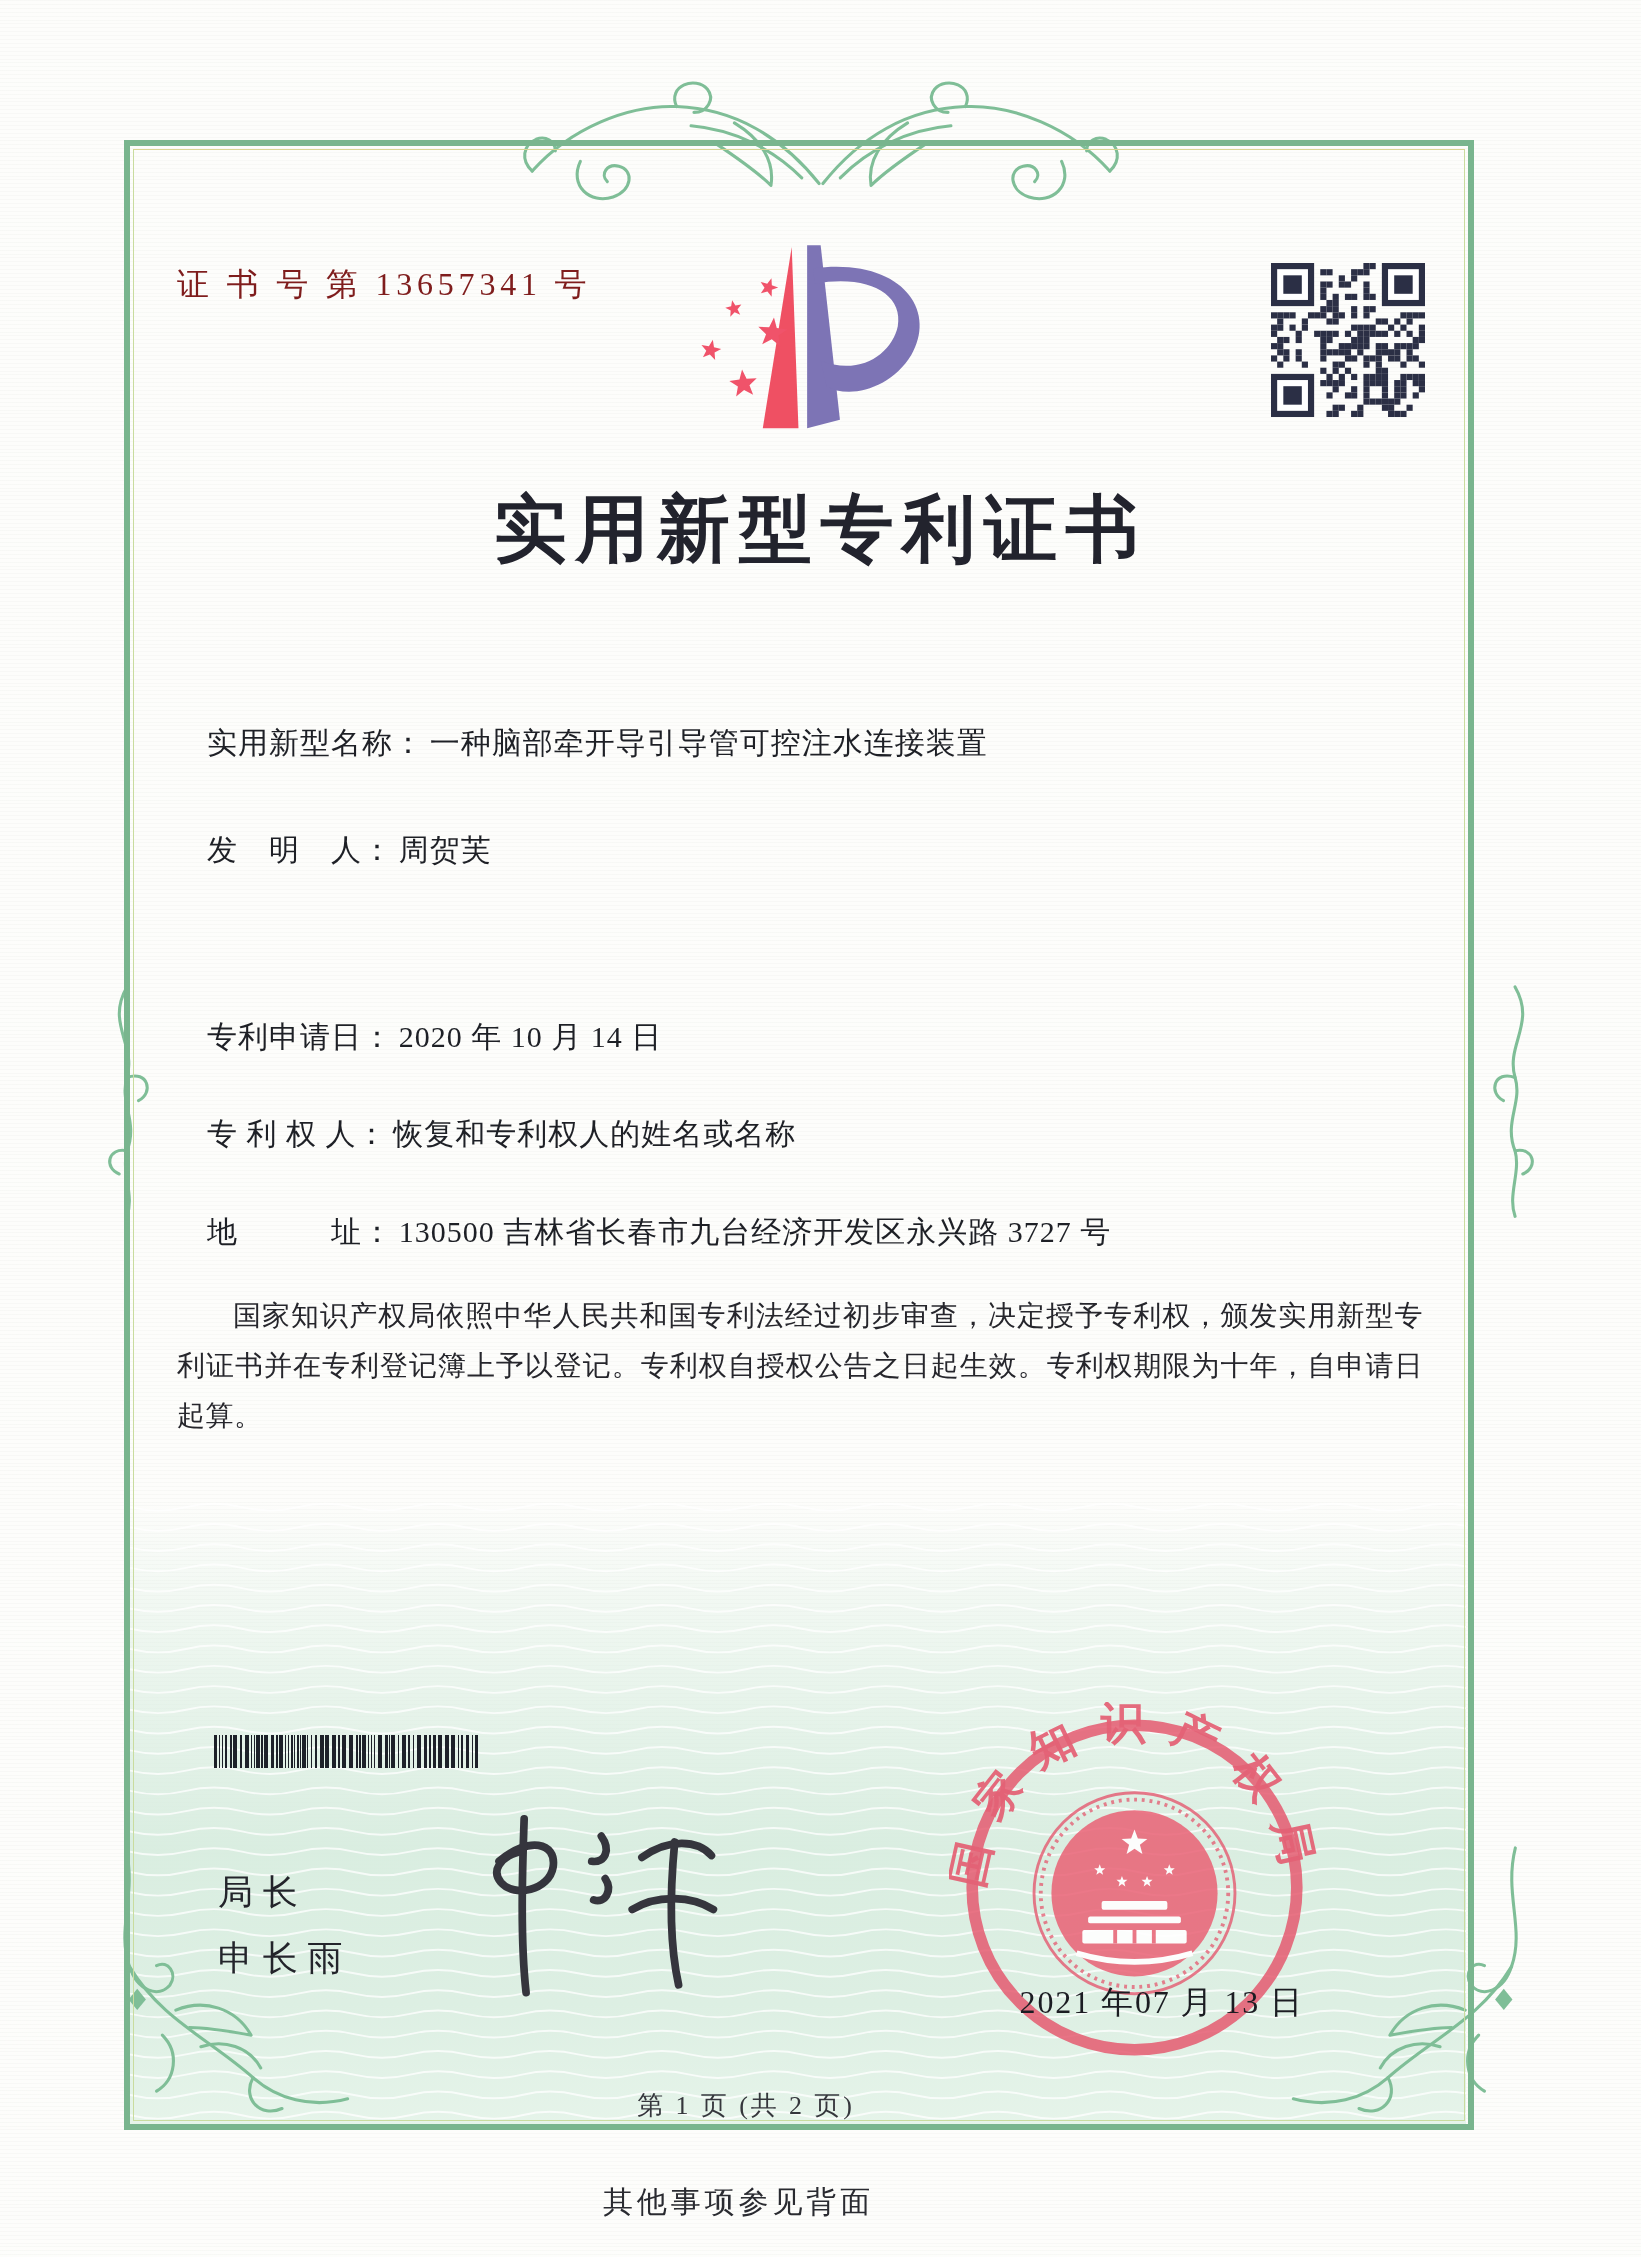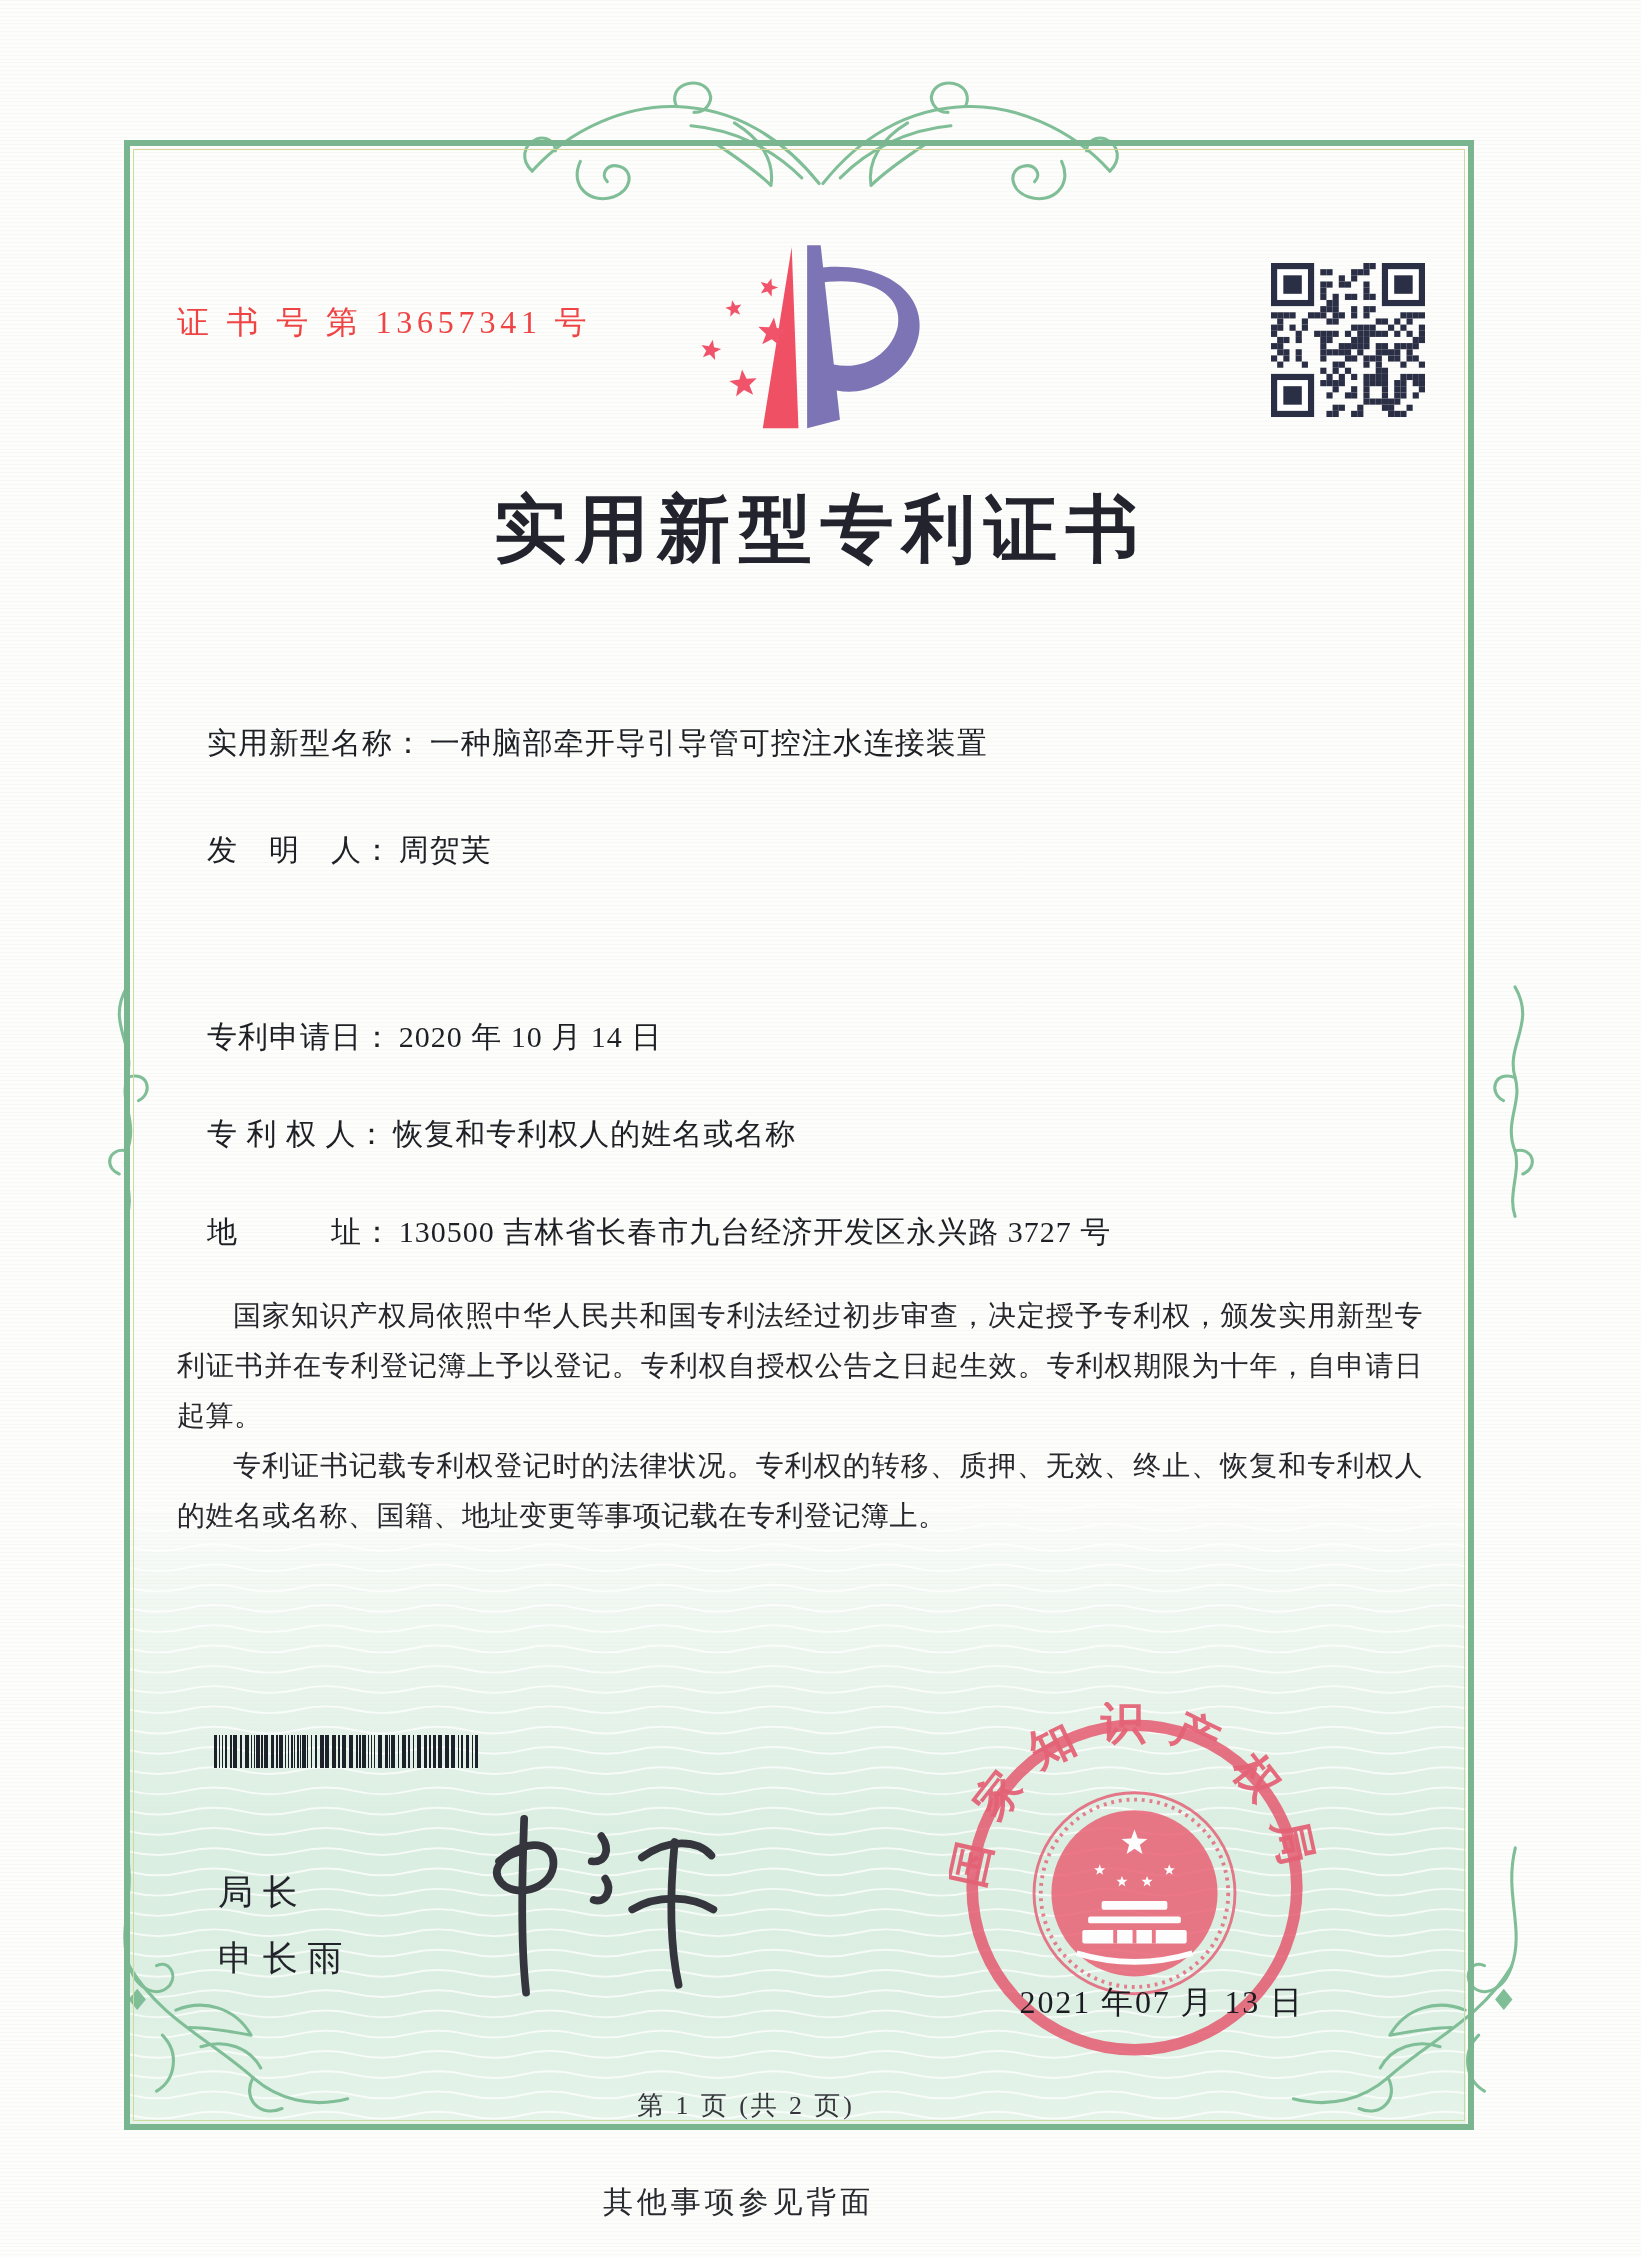--- a/index.html
+++ b/index.html
@@ -27,21 +27,21 @@
   .tint{
     position:absolute;left:130px;top:1501px;width:1336px;height:628px;z-index:1;
     background:linear-gradient(180deg, rgba(221,239,227,0) 0%, rgba(218,238,225,.45) 22%,
                rgba(214,236,222,.9) 55%, #ddefe3 80%, #e6f4ea 100%);
   }
   .tint svg{position:absolute;inset:0;}
   .orn{position:absolute;z-index:2;pointer-events:none;}
   .orn path{stroke:#7fbe97;stroke-width:3.2;fill:none;stroke-linecap:round;stroke-linejoin:round;}
   .orn .fil{fill:#7fbe97;stroke:none;}
 
-  .cert-no{position:absolute;left:177px;top:263px;font-size:32px;letter-spacing:4.8px;color:#ef4444;z-index:4;margin-top:38px;}
+  .cert-no{position:absolute;left:177px;top:263px;font-size:32px;letter-spacing:4.8px;color:#7f1d1d;z-index:4;}
   .logo{position:absolute;left:676px;top:239px;z-index:4;}
   .qr{position:absolute;left:1271px;top:263px;width:154px;height:154px;z-index:4;}
   .title{
     position:absolute;left:0;right:0;top:481px;text-align:center;z-index:4;
     font-size:73px;font-weight:700;letter-spacing:8.7px;color:#22232d;
   }
   .field{position:absolute;left:177px;z-index:4;font-size:30px;white-space:pre;color:#1e2026;font-family:Liberation Serif, serif;}
   .field .flabel{letter-spacing:1px;}
   .field .fvalue{margin-left:5.8px;letter-spacing:1px;}
   .grant2{margin-left:114px;}
@@ -380,21 +380,20 @@
   </div>
   <div class="field" style="top:1080px">
     <span class="flabel">专 利 权 人：</span><span class="fvalue">恢复和专利权人的姓名或名称</span>
   </div>
   <div class="field" style="top:1178px">
     <span class="flabel">地　　　址：</span><span class="fvalue">130500 吉林省长春市九台经济开发区永兴路 3727 号</span>
   </div>
 
   <div class="body-text">
     <p>国家知识产权局依照中华人民共和国专利法经过初步审查，决定授予专利权，颁发实用新型专利证书并在专利登记簿上予以登记。专利权自授权公告之日起生效。专利权期限为十年，自申请日起算。</p>
-    <p>专利证书记载专利权登记时的法律状况。专利权的转移、质押、无效、终止、恢复和专利权人的姓名或名称、国籍、地址变更等事项记载在专利登记簿上。</p>
   </div>
 
   <div class="barcode" id="barcode">
       <div style="width: 2.9px; margin-right: 1.9px; flex: 0 0 auto;"></div>
       <div style="width: 1px; margin-right: 1.9px; flex: 0 0 auto;"></div>
       <div style="width: 1px; margin-right: 1.9px; flex: 0 0 auto;"></div>
       <div style="width: 2.9px; margin-right: 2.9px; flex: 0 0 auto;"></div>
       <div style="width: 1.9px; margin-right: 1px; flex: 0 0 auto;"></div>
       <div style="width: 3.9px; margin-right: 2.9px; flex: 0 0 auto;"></div>
       <div style="width: 1.9px; margin-right: 2.9px; flex: 0 0 auto;"></div>

